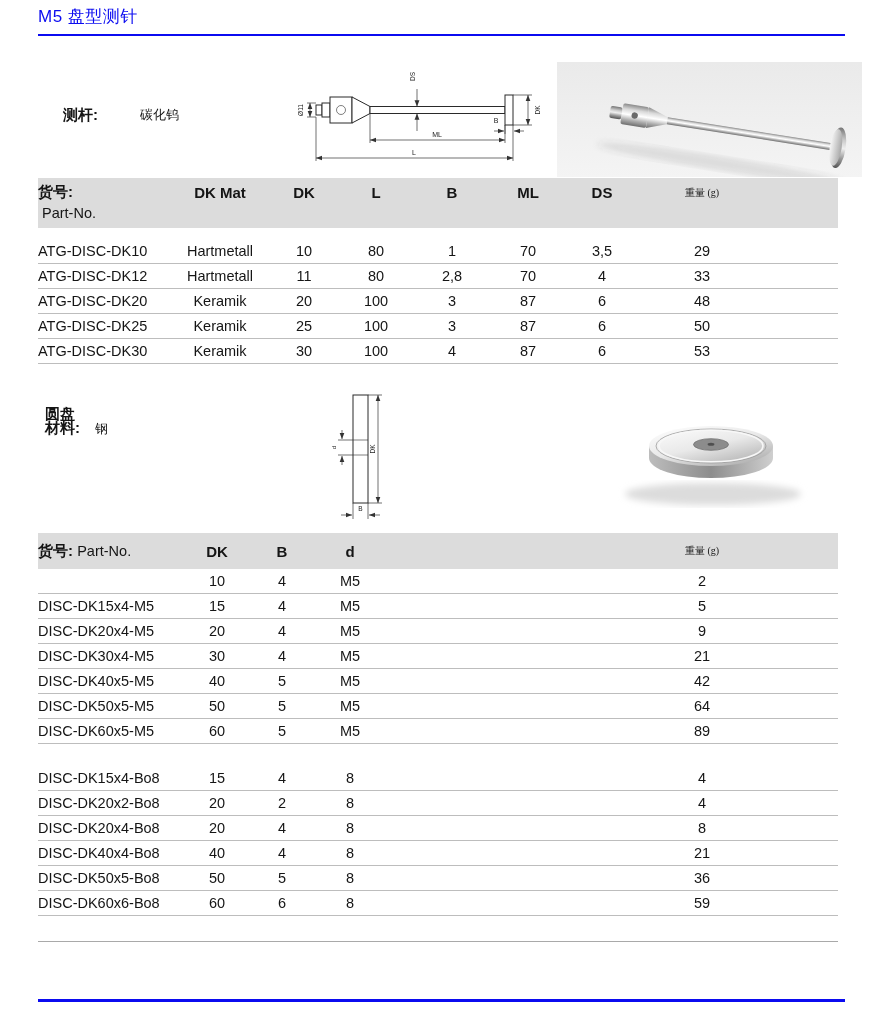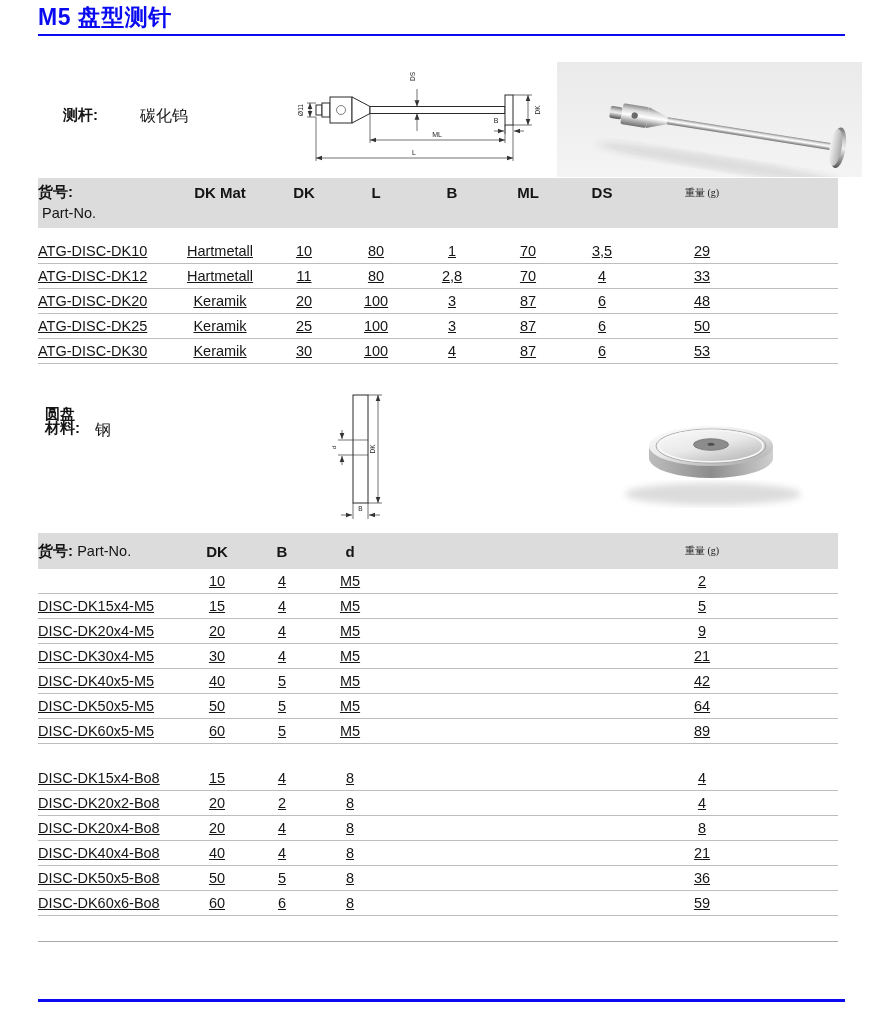--- a/index.html
+++ b/index.html
@@ -12,40 +12,40 @@
   html,body{margin:0;padding:0;}
   body{
     width:883px;height:1027px;background:#ffffff;position:relative;
     font-family:"Liberation Sans",sans-serif;color:var(--ink);
     overflow:hidden;
   }
   .abs{position:absolute;}
   .serif{font-family:"Liberation Serif",serif;}
   .bold{font-weight:bold;}
   .title{
-    left:38px;top:3px;font-size:23px;line-height:28px;color:var(--accent);
-    font-weight:700;letter-spacing:0.5px;white-space:nowrap;
+    left:38px;top:3px;font-size:17px;line-height:28px;color:var(--accent);
+    font-weight:400;letter-spacing:0.5px;white-space:nowrap;
   }
   .rule-top{left:38px;top:34px;width:807px;height:2px;background:var(--accent);}
   .rule-bottom{left:38px;top:999px;width:807px;height:3px;background:var(--accent);}
   .end-line{left:38px;top:941px;width:800px;height:1px;background:var(--endline);}
   .sec-label{font-size:15px;font-weight:bold;white-space:nowrap;}
-  .sec-value{font-size:16px;white-space:nowrap;}
+  .sec-value{font-size:13px;white-space:nowrap;}
   .band{background:var(--band);}
   
   .t1-grid{display:grid;grid-template-columns:140px 84px 84px 60px 92px 60px 88px 112px 1fr;align-items:center;}
   .t2-grid{display:grid;grid-template-columns:139px 80px 50px 86px 253px 112px 1fr;align-items:center;}
   .cl{text-align:left;white-space:nowrap;}
   .cc{text-align:center;white-space:nowrap;}
   .hdr{font-size:15px;}
   .hdr .cc{font-weight:bold;}
   .hdr .w{font-weight:normal;font-family:"Liberation Serif",serif;font-size:10px;}
   .pn-line{padding-left:4px;font-size:14.5px;margin-top:3px;}
   .rows{width:800px;}
-  .row{height:24px;border-bottom:1px solid var(--sep);font-size:14.5px;text-decoration:underline;}
+  .row{height:24px;border-bottom:1px solid var(--sep);font-size:14.5px;}
   .row.type-partonly{border-bottom:none;}
   .row.type-gap{border-bottom:none;height:22px;}
   svg text{fill:#222;}
   .dwg{stroke:#2a2a2a;stroke-width:1;fill:#ffffff;}
   .dim{stroke:#333;stroke-width:0.7;fill:none;}
   .thin{stroke:#2a2a2a;stroke-width:0.6;fill:none;}
 </style>
 </head>
 <body>
 

